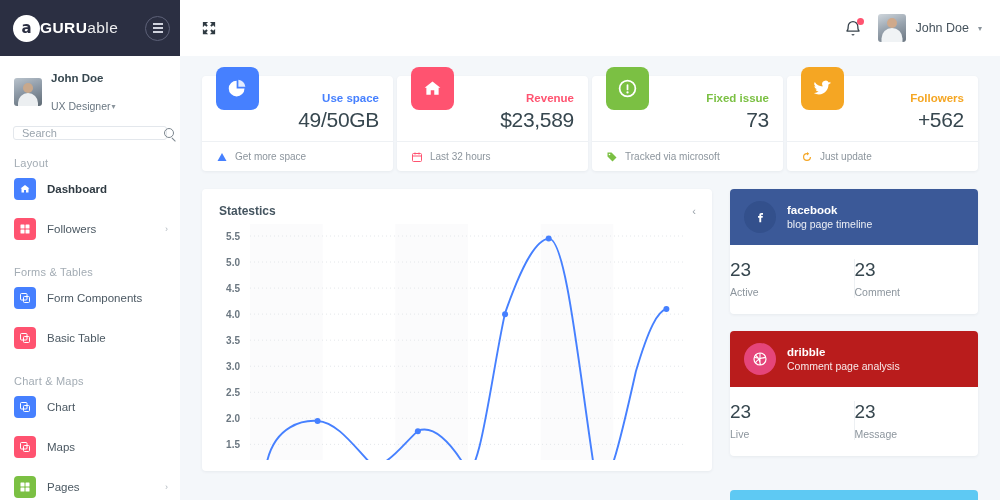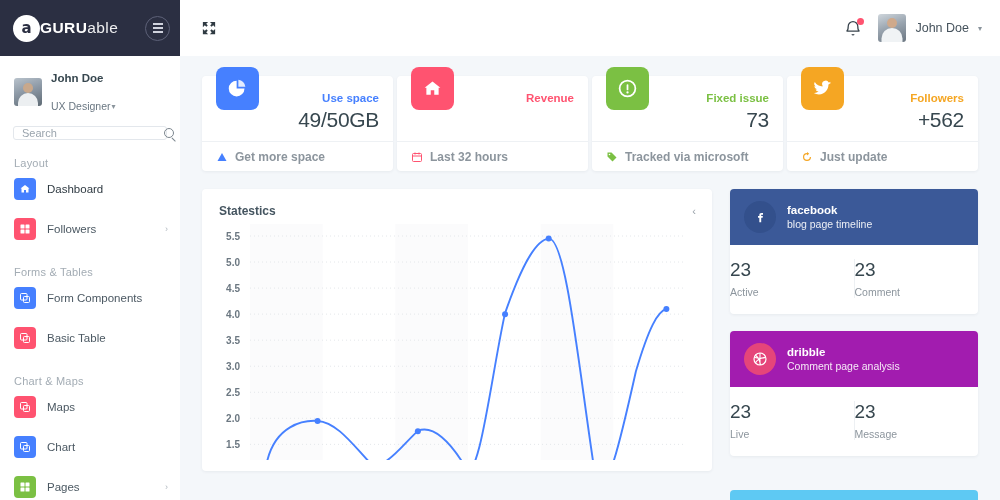--- a/index.html
+++ b/index.html
@@ -55,21 +55,21 @@
          position: relative; flex: 0 0 10px; }
   .mag::after { content: ""; position: absolute; right: -3px; bottom: -3px;
                 width: 5px; height: 1.4px; background: #7c868e; transform: rotate(45deg); }
 
   .nav-cap { font-size: 11px; color: #a3acb4; padding: 17px 0 0 14px; letter-spacing: .2px; }
   .nav-item { display: flex; align-items: center; padding: 9px 12px 9px 14px; cursor: pointer; }
   .nav-ico { width: 22px; height: 22px; border-radius: 4px; flex: 0 0 22px;
              display: flex; align-items: center; justify-content: center; }
   .nav-ico svg { width: 12px; height: 12px; }
   .nav-lbl { margin-left: 11px; font-size: 11.5px; color: #4b5862; }
-  .nav-item.active .nav-lbl { font-weight: normal; color: #2f3a42; }
+  .nav-item.active .nav-lbl { font-weight: bold; color: #2f3a42; }
   .nav-arrow { margin-left: auto; font-size: 9px; color: #b0b8bf; }
 
   
   .main { flex: 1; height: 500px; display: flex; flex-direction: column; overflow: hidden; }
   .topbar { height: 56px; flex: 0 0 56px; background: #fff; display: flex;
             align-items: center; padding: 0 18px 0 16px; }
   .expand-ic { width: 26px; height: 26px; display: flex; align-items: center;
                justify-content: center; cursor: pointer; }
   .topright { margin-left: auto; display: flex; align-items: center; gap: 16px; }
   .bell { position: relative; width: 17px; height: 19px; cursor: pointer; }
@@ -94,21 +94,21 @@
                box-shadow: 0 1px 3px rgba(62,72,84,.07); }
   .stat-badge { position: absolute; top: -9px; left: 14px; width: 43px; height: 43px;
                 border-radius: 8px; display: flex; align-items: center; justify-content: center; }
   .stat-badge svg { width: 21px; height: 21px; fill: #fff; }
   .stat-top { text-align: right; }
   .stat-label { font-size: 11.5px; font-weight: bold; }
   .stat-value { font-size: 21px; color: #37474f; margin-top: 4px; letter-spacing: -.3px; }
   .stat-foot { position: absolute; left: 0; right: 0; bottom: 0; height: 30px;
                border-top: 1px solid #eef1f4; display: flex; align-items: center;
                padding: 0 14px; gap: 7px; }
-  .stat-foot span { font-size: 12px; color: #8c959d; font-weight: bold; }
+  .stat-foot span { font-size: 10px; color: #8c959d; }
 
   .lower { display: flex; gap: 18px; margin-top: 18px; }
   .chart-card { flex: 1; background: #fff; border-radius: 4px; height: 282px;
                 box-shadow: 0 1px 3px rgba(62,72,84,.07); overflow: hidden; position: relative; }
   .chart-head { display: flex; align-items: center; padding: 15px 16px 0 17px; }
   .chart-title { font-size: 12px; font-weight: bold; color: #455560; }
   .collapse-ic { margin-left: auto; font-size: 11px; color: #9aa3ab; cursor: pointer; }
   .chart-body { position: relative; height: 236px; margin-top: 6px; }
   .chart-body svg { display: block; }
 
@@ -200,36 +200,36 @@
           <span class="nav-ico" style="background: rgb(255, 83, 112);">
             <svg viewBox="0 0 24 24" fill="#fff">
               <rect x="3" y="3" width="13" height="13" rx="2" fill="none" stroke="#fff" stroke-width="2"></rect>
               <rect x="9" y="9" width="12" height="12" rx="2" fill="none" stroke="#fff" stroke-width="2"></rect>
             </svg>
           </span>
           <span class="nav-lbl">Basic Table</span>
         </div>
         <div class="nav-cap">Chart &amp; Maps</div>
         <div class="nav-item">
-          <span class="nav-ico" style="background: rgb(255, 83, 112);">
+          <span class="nav-ico" style="background: rgb(70, 128, 255);">
             <svg viewBox="0 0 24 24" fill="#fff">
               <rect x="3" y="3" width="13" height="13" rx="2" fill="none" stroke="#fff" stroke-width="2"></rect>
               <rect x="9" y="9" width="12" height="12" rx="2" fill="none" stroke="#fff" stroke-width="2"></rect>
             </svg>
           </span>
-          <span class="nav-lbl">Maps</span>
-        </div>
-        <div class="nav-item">
-          <span class="nav-ico" style="background: rgb(70, 128, 255);">
+          <span class="nav-lbl">Chart</span>
+        </div>
+        <div class="nav-item">
+          <span class="nav-ico" style="background: rgb(255, 83, 112);">
             <svg viewBox="0 0 24 24" fill="#fff">
               <rect x="3" y="3" width="13" height="13" rx="2" fill="none" stroke="#fff" stroke-width="2"></rect>
               <rect x="9" y="9" width="12" height="12" rx="2" fill="none" stroke="#fff" stroke-width="2"></rect>
             </svg>
           </span>
-          <span class="nav-lbl">Chart</span>
+          <span class="nav-lbl">Maps</span>
         </div>
         <div class="nav-item">
           <span class="nav-ico" style="background: rgb(123, 192, 67);">
             <svg viewBox="0 0 24 24" fill="#fff">
               <rect x="3" y="3" width="8" height="8" rx="1"></rect>
               <rect x="13" y="3" width="8" height="8" rx="1"></rect>
               <rect x="3" y="13" width="8" height="8" rx="1"></rect>
               <rect x="13" y="13" width="8" height="8" rx="1"></rect>
             </svg>
           </span>
@@ -288,20 +288,21 @@
             </div>
           </div>
           <div class="stat-card">
             <div class="stat-badge" style="background:#ff5370">
               <svg viewBox="0 0 24 24" fill="#fff">
                 <path d="M12 4L3 11h2v8h5v-5h4v5h5v-8h2z"></path>
               </svg>
             </div>
             <div class="stat-top">
               <div class="stat-label" style="color:#ff5370">Revenue</div>
+              <div class="stat-value">$23,589</div>
             </div>
             <div class="stat-foot">
               <span style="display:flex;width:12px;height:12px">
                 <svg width="12" height="12" viewBox="0 0 24 24" fill="#ff5370">
                   <rect x="3" y="5" width="18" height="16" rx="2" fill="none" stroke="#ff5370" stroke-width="2"></rect>
                   <path d="M3 10h18" stroke="#ff5370" stroke-width="2"></path>
                   <path d="M8 3v4M16 3v4" stroke="#ff5370" stroke-width="2"></path>
                 </svg>
               </span>
               <span>Last 32 hours</span>
@@ -409,21 +410,21 @@
                     <div class="ss-num">23</div>
                     <div class="ss-lbl">Active</div>
                   </div>
                   <div class="social-stat">
                     <div class="ss-num">23</div>
                     <div class="ss-lbl">Comment</div>
                   </div>
                 </div>
               </div>
               <div class="social-card" style="margin-bottom: 17px;">
-                <div class="social-head" style="background:#a21caf">
+                <div class="social-head" style="background:#b91c1c">
                   <div class="social-circ" style="background:#e5457a">
                     <svg viewBox="0 0 24 24" fill="#fff">
                       <circle cx="12" cy="12" r="9" fill="none" stroke="#fff" stroke-width="1.8"></circle>
                       <path d="M12 3v18M3.3 9.5c5 1.6 12.4 1.6 17.4 0M5 18c3-5.5 9-8.5 14-7.5M5 6c3.8 3.2 6.8 8.5 7.8 15" fill="none" stroke="#fff" stroke-width="1.6"></path>
                     </svg>
                   </div>
                   <div>
                     <div class="social-name">dribble</div>
                     <div class="social-sub">Comment page analysis</div>
                   </div>

